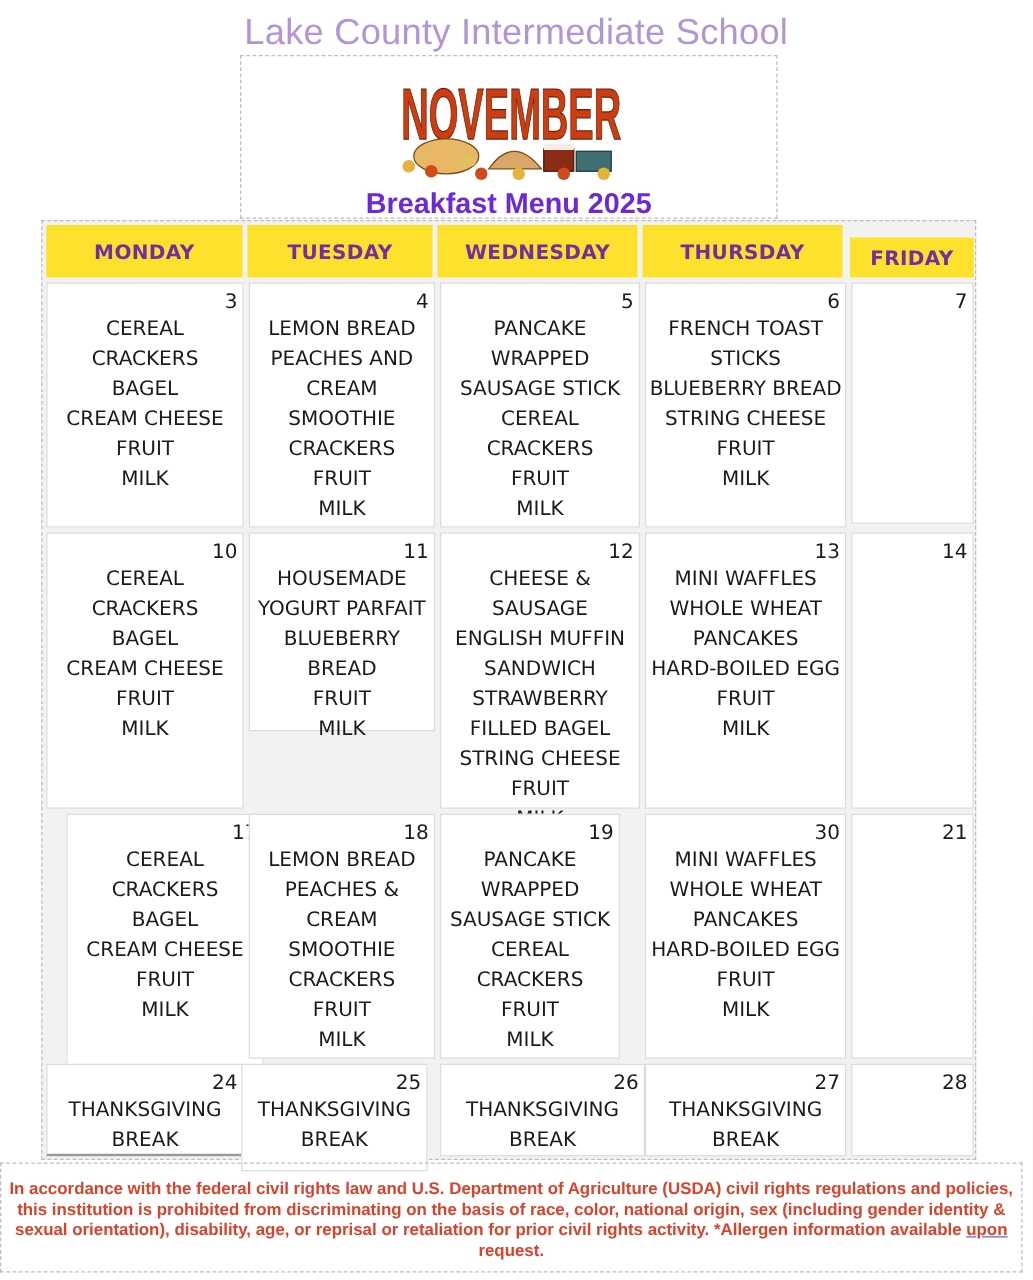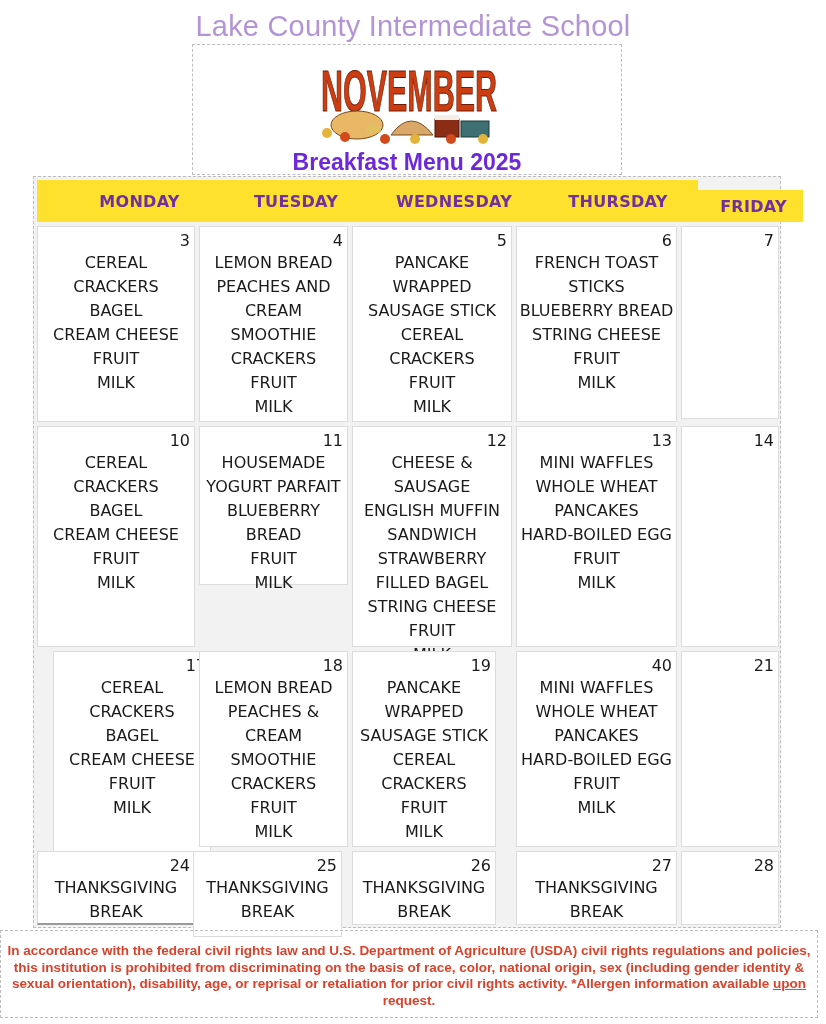--- a/index.html
+++ b/index.html
@@ -2,21 +2,21 @@
 <html><head>
 <meta charset="utf-8">
 <style>
   html,body{margin:0;padding:0;background:#fff;}
   body{width:826px;height:1024px;position:relative;overflow:hidden;font-family:"Liberation Sans",sans-serif;}
   .school{position:absolute;left:0;width:826px;top:10px;text-align:center;font-weight:normal;font-size:29px;color:#b394d6;letter-spacing:0.2px;}
   .banner{position:absolute;left:192px;top:44px;width:430px;height:131px;border:1px dashed #bdbdbd;box-sizing:border-box;}
   .logo{position:absolute;left:122px;top:4px;width:188px;height:96px;}
   .menu-title{position:absolute;left:0;width:100%;top:104px;text-align:center;font-weight:bold;font-size:23px;color:#6d28d9;}
   .grid{position:absolute;left:33px;top:176px;width:748px;height:752px;border:1px dashed #bdbdbd;box-sizing:border-box;background:#f2f2f2;}
-  .hdr{position:absolute;background:#fde12d;color:#7030a0;font-family:"DejaVu Sans",sans-serif;font-weight:bold;font-size:16px;display:flex;align-items:center;justify-content:center;letter-spacing:0.3px;padding-left:24px;}
+  .hdr{position:absolute;background:#fde12d;color:#7030a0;font-family:"DejaVu Sans",sans-serif;font-weight:bold;font-size:16px;display:flex;align-items:center;justify-content:center;letter-spacing:0.3px;}
   .cell{position:absolute;background:#fff;border:1px solid #dcdcdc;box-sizing:border-box;font-family:"DejaVu Sans",sans-serif;color:#1a1a1a;}
   .cell .num{position:absolute;right:4px;top:4px;font-size:16px;}
   .cell .items{position:absolute;left:0;right:0;top:24px;text-align:center;font-size:16px;line-height:24px;}
   .notice{position:absolute;left:0;top:930px;width:818px;height:88px;border:1px dashed #bdbdbd;box-sizing:border-box;color:#d9432c;font-weight:bold;font-size:13.5px;line-height:16.5px;text-align:center;padding:12px 4px 0 4px;}
   .notice u{text-decoration:underline;text-decoration-color:#6666cc;}
 </style>
 </head>
 <body>
 
 <div class="school">Lake County Intermediate School</div>
@@ -176,21 +176,21 @@
       <div>PANCAKE</div>
       <div>WRAPPED</div>
       <div>SAUSAGE STICK</div>
       <div>CEREAL</div>
       <div>CRACKERS</div>
       <div>FRUIT</div>
       <div>MILK</div>
     </div>
   </div>
   <div class="cell" style="left:482px;top:474px;width:161px;height:196px;">
-    <span class="num">40</span>
+    <span class="num">30</span>
     <div class="items">
       <div>MINI WAFFLES</div>
       <div>WHOLE WHEAT</div>
       <div>PANCAKES</div>
       <div>HARD-BOILED EGG</div>
       <div>FRUIT</div>
       <div>MILK</div>
     </div>
   </div>
   <div class="cell" style="left:647px;top:474px;width:98px;height:196px;">
@@ -204,21 +204,21 @@
       <div>BREAK</div>
     </div>
   </div>
   <div class="cell" style="left:159px;top:674px;width:149px;height:86px;">
     <span class="num">25</span>
     <div class="items">
       <div>THANKSGIVING</div>
       <div>BREAK</div>
     </div>
   </div>
-  <div class="cell" style="left:318px;top:674px;width:144px;height:74px;padding-left:24px;">
+  <div class="cell" style="left:318px;top:674px;width:164px;height:74px;padding-left:24px;">
     <span class="num">26</span>
     <div class="items">
       <div>THANKSGIVING</div>
       <div>BREAK</div>
     </div>
   </div>
   <div class="cell" style="left:482px;top:674px;width:161px;height:74px;">
     <span class="num">27</span>
     <div class="items">
       <div>THANKSGIVING</div>

